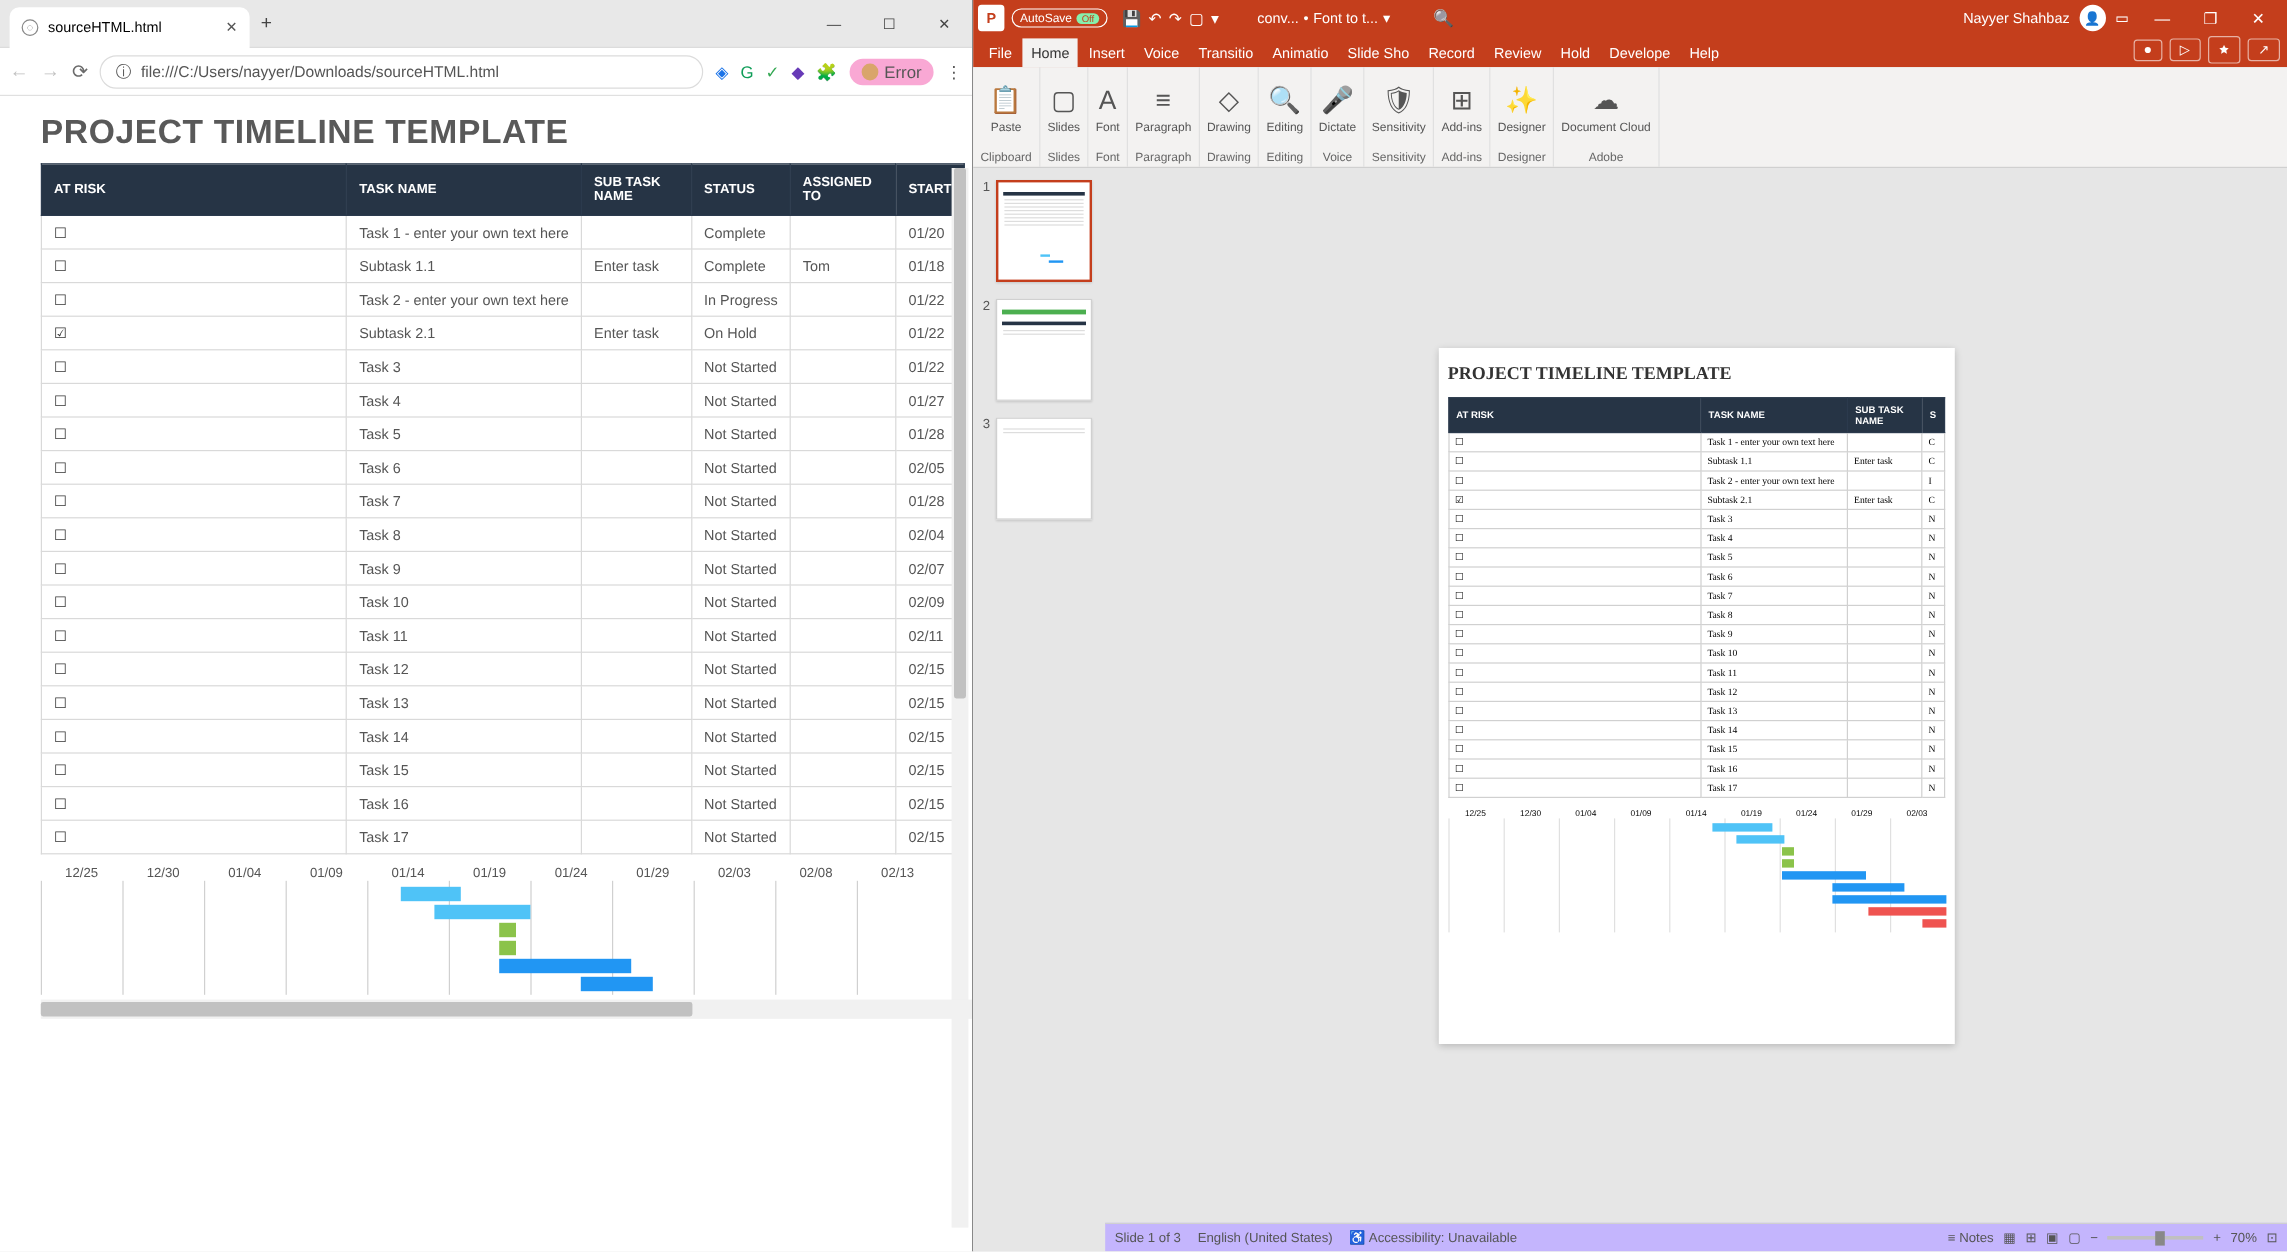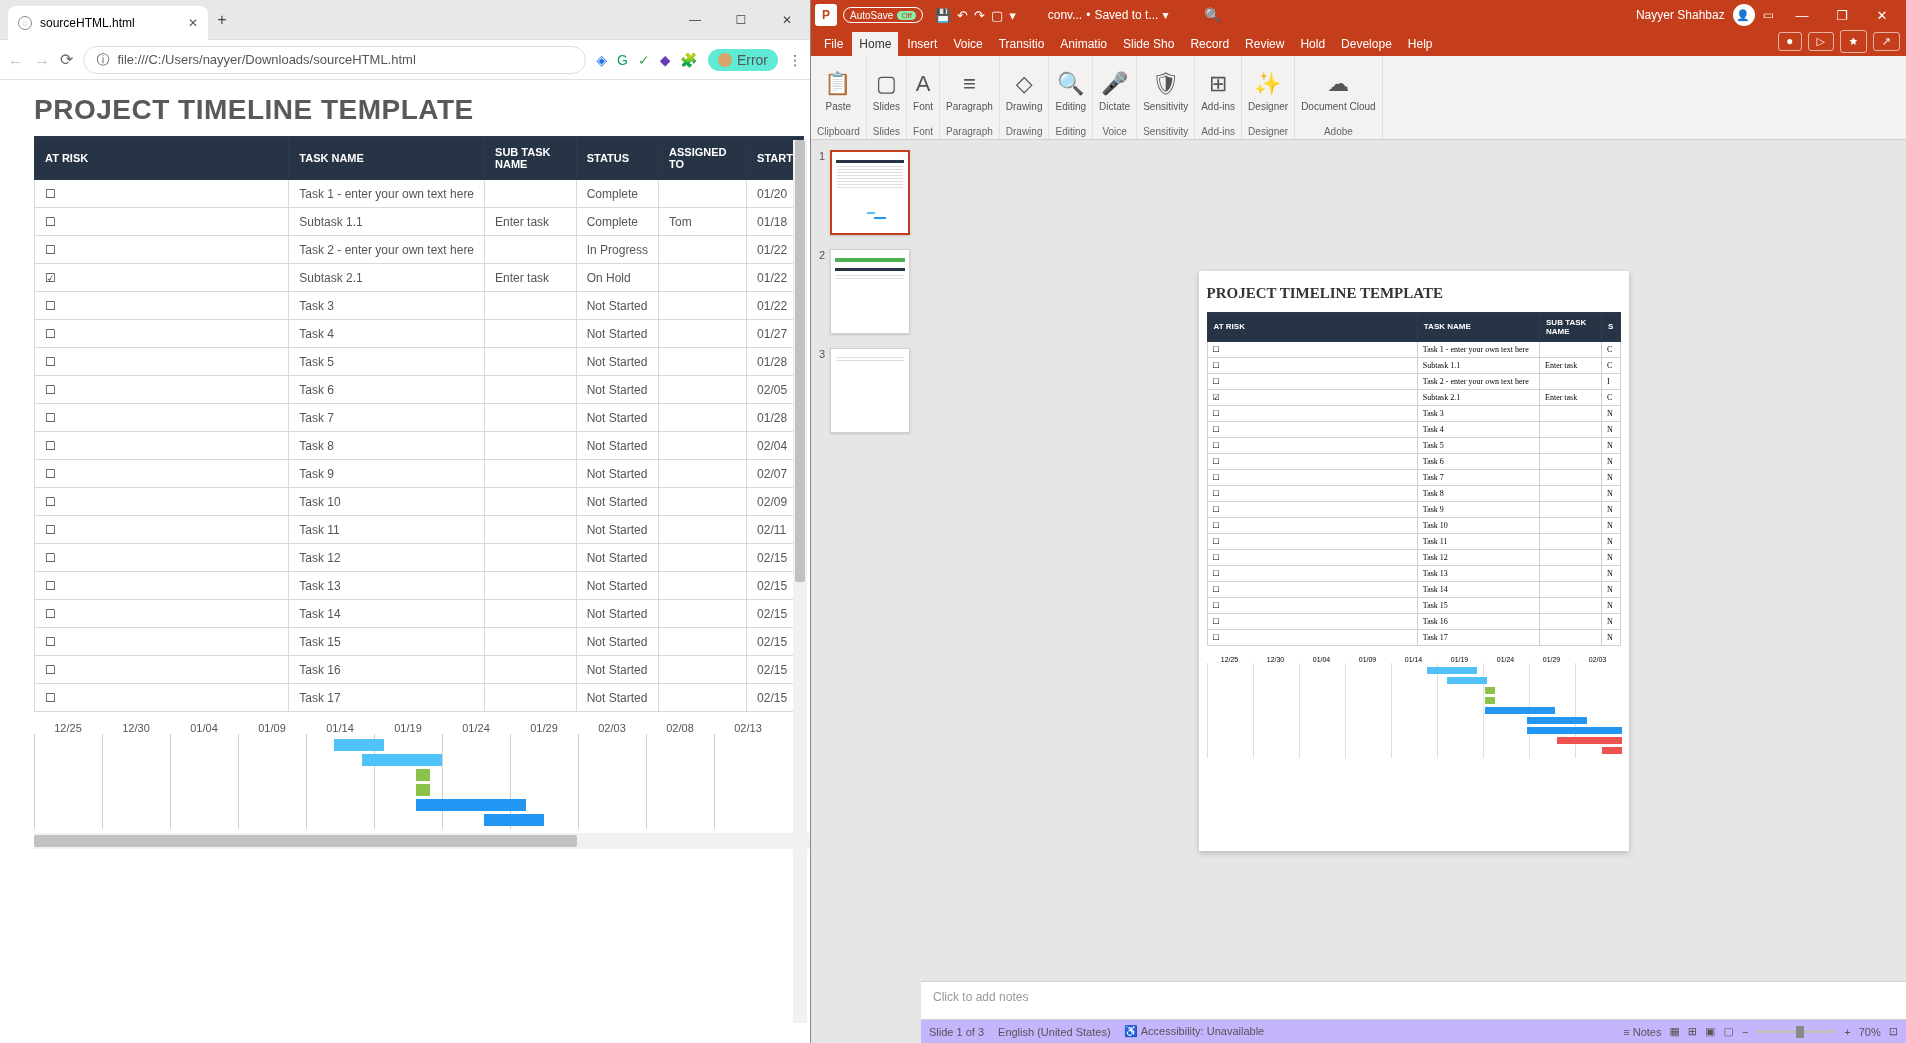--- a/index.html
+++ b/index.html
@@ -15,21 +15,21 @@
 .win-ctrls { margin-left: auto; display: flex; }
 .win-ctrls span { width: 46px; height: 34px; display: flex; align-items: center; justify-content: center; color: #444; font-size: 12px; }
 
 .chrome-addr { height: 40px; display: flex; align-items: center; padding: 0 8px; gap: 10px; border-bottom: 1px solid #e0e0e0; }
 .chrome-addr .nav-icn { color: #6b6b6b; font-size: 16px; }
 .chrome-addr .nav-icn.dis { color: #c0c0c0; }
 .url-bar { flex: 1; height: 28px; border: 1px solid #dcdcdc; border-radius: 14px; display: flex; align-items: center; padding: 0 12px; font-size: 13px; color: #555; gap: 8px; min-width: 0;}
 .url-bar .url-text { white-space: nowrap; overflow: hidden; text-overflow: ellipsis; flex:1;}
 .addr-right { display: flex; gap: 10px; align-items: center; }
 .addr-right span { font-size: 14px; color: #555; }
-.err-chip { background: #5eead4; color: #c5221f; font-size: 12px; padding: 3px 10px; border-radius: 12px; display: flex; align-items: center; gap: 5px; }
+.err-chip { background: #f9a8d4; color: #c5221f; font-size: 12px; padding: 3px 10px; border-radius: 12px; display: flex; align-items: center; gap: 5px; }
 .err-chip .dot { width: 14px; height: 14px; border-radius: 50%; background: #d9a56a; }
 
 .chrome-body { flex: 1; padding: 14px 0 0 34px; overflow: hidden; position: relative; }
 .title-h { font-size: 28px; font-weight: 700; color: #595959; letter-spacing: .5px; margin-bottom: 10px; }
 .ptable { border-collapse: collapse; width: 770px; }
 .ptable th { background: #263445; color: #fff; font-size: 11px; font-weight: 700; text-align: left; padding: 9px 10px; border: 1px solid #2b3a4d; }
 .ptable td { border: 1px solid #d9d9d9; font-size: 12px; color: #555; padding: 6px 10px; height: 28px; white-space: nowrap; }
 .ptable .chk { font-size: 12px; color: #333; }
 .col-risk { width: 296px; } .col-task { width: 175px; } .col-sub { width: 95px; }
 .col-stat { width: 76px; } .col-asg { width: 90px; } .col-start { width: 36px; }
@@ -364,21 +364,21 @@
     <div class="qat">
       <span>💾</span>
       <span>↶</span>
       <span>↷</span>
       <span>▢</span>
       <span>▾</span>
     </div>
     <div class="docname">
       <span>conv...</span>
       <span>•</span>
-      <span>Saved to t...</span>
+      <span>Font to t...</span>
       <span>▾</span>
     </div>
     <span class="search-ic">🔍</span>
     <div class="user-area">
       <span>Nayyer Shahbaz</span>
       <span class="avatar-c">👤</span>
       <span>▭</span>
       <div class="wc2">
         <span>—</span>
         <span>❐</span>
@@ -683,23 +683,20 @@
                 <div class="gcol-s"></div>
                 <div class="gcol-s"></div>
                 <div class="gcol-s"></div>
                 <div class="gcol-s"></div>
                 <div class="gcol-s"></div>
                 <div class="gcol-s"></div>
               </div>
           </div>
         </div>
       </div>
-      <div class="notes">
-        <span>Click to add notes</span>
-      </div>
       <div class="status">
         <span>Slide 1 of 3</span>
         <span>English (United States)</span>
         <span>♿ <span>Accessibility: Unavailable</span></span>
         <div class="right">
           <span>≡ <span>Notes</span></span>
           <span>▦</span>
           <span>⊞</span>
           <span>▣</span>
           <span>▢</span>

